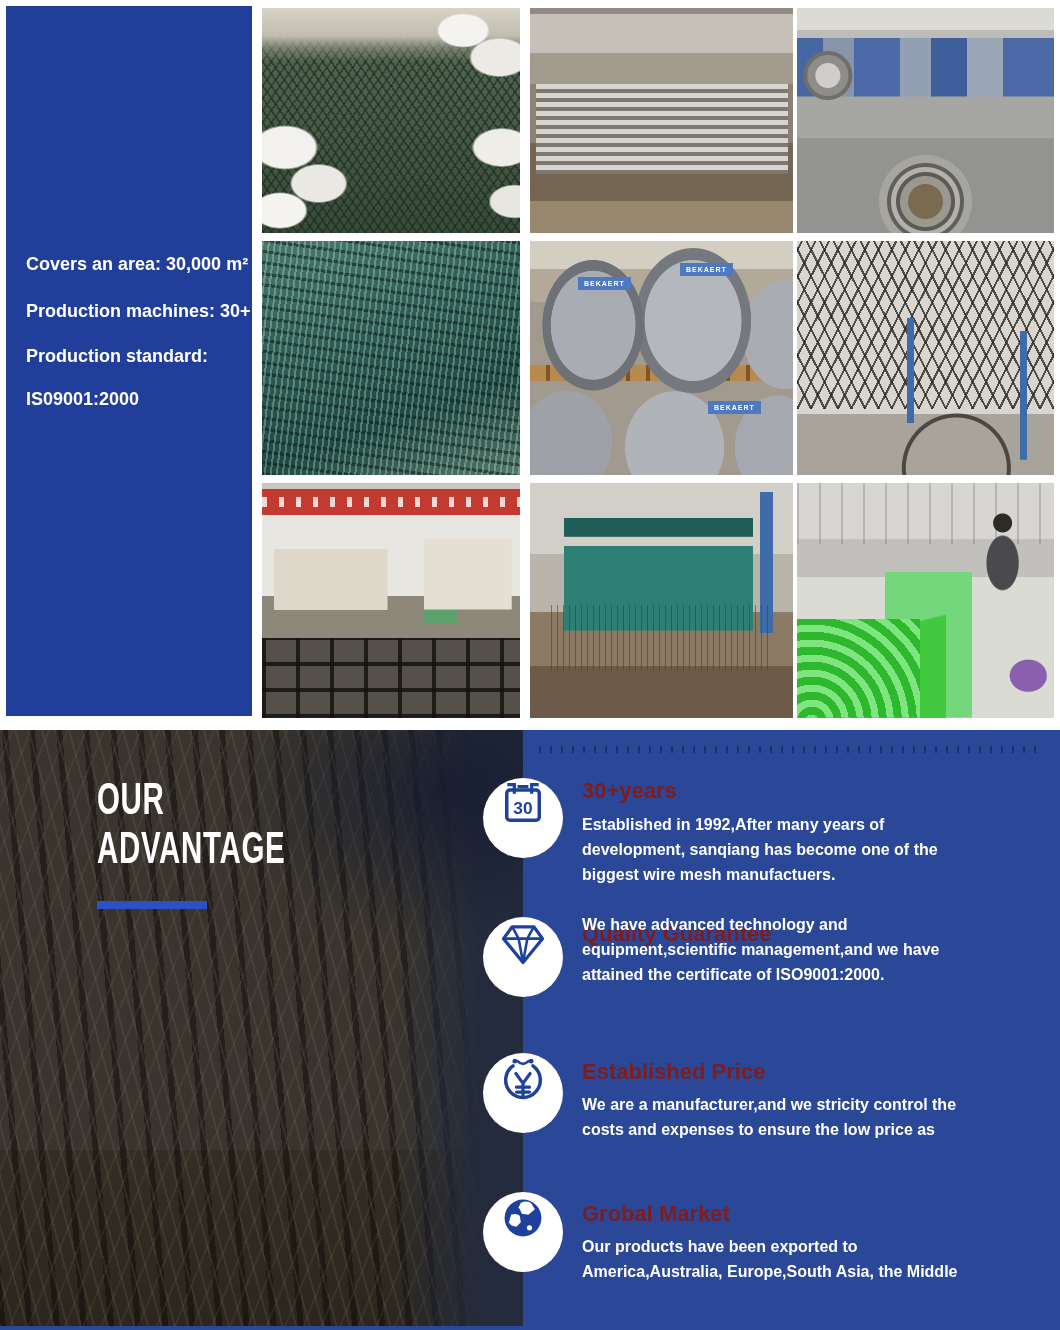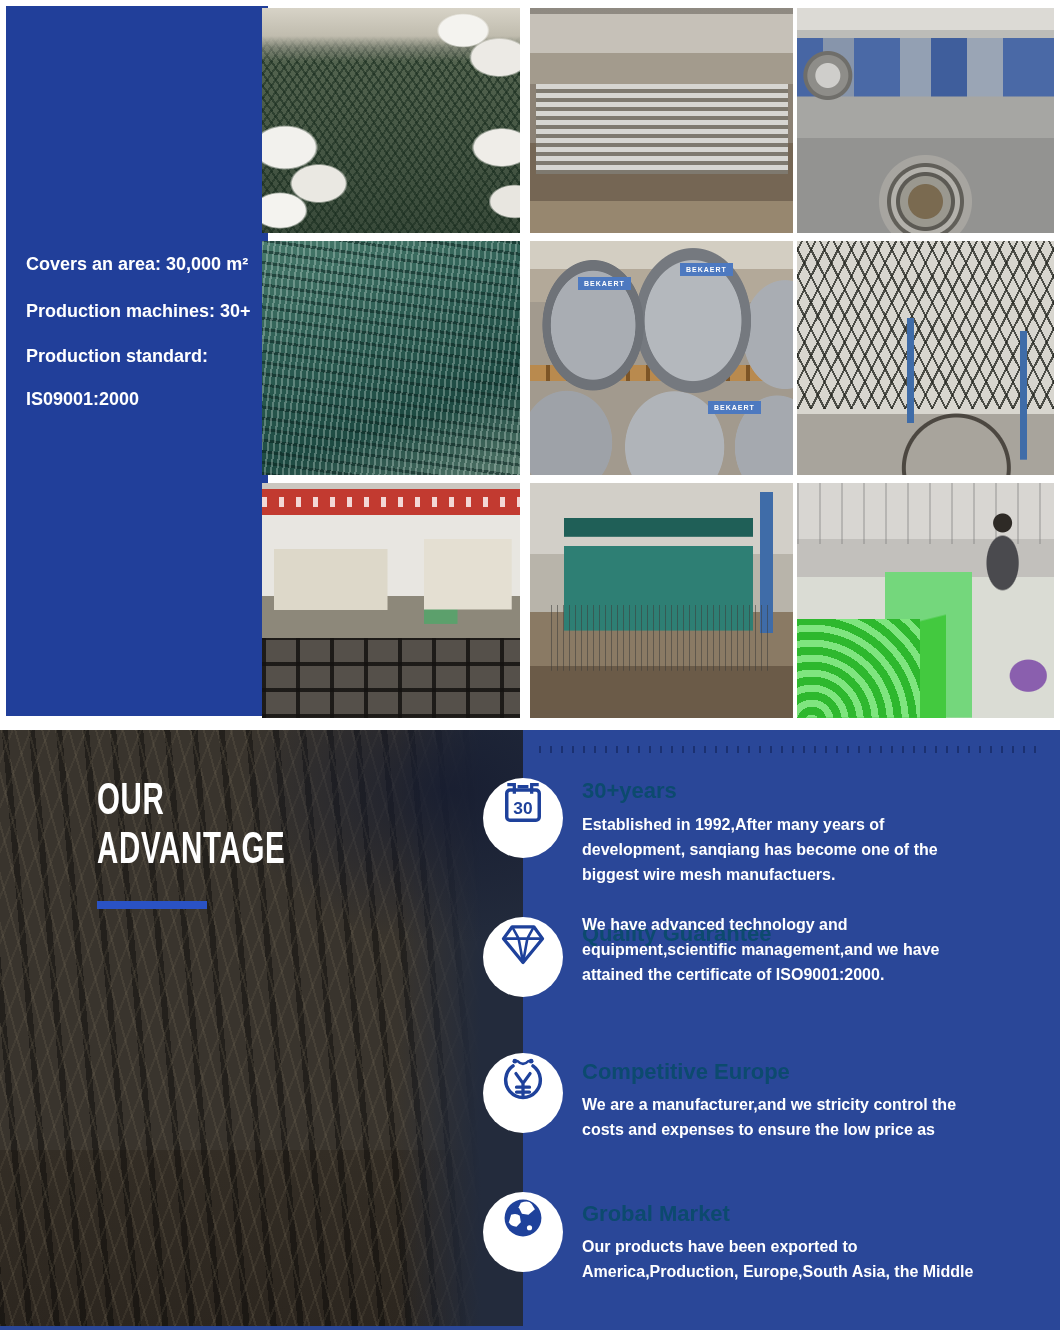--- a/index.html
+++ b/index.html
@@ -4,21 +4,21 @@
 <style>
   html,body{margin:0;padding:0;}
   body{
     width:1060px;height:1330px;position:relative;background:#ffffff;
     font-family:"Liberation Sans","DejaVu Sans",sans-serif;overflow:hidden;
   }
   .abs{position:absolute;}
 
   
   .cell{position:absolute;overflow:hidden;}
-  .info-box{left:6px;top:6px;width:246px;height:710px;background:#213f9a;padding-left:16px;}
+  .info-box{left:6px;top:6px;width:246px;height:710px;background:#213f9a;}
   .info-line{position:absolute;left:20px;color:#ffffff;font-size:18px;font-weight:bold;white-space:nowrap;}
 
   
   .p-r1c2{
     background:
       radial-gradient(ellipse 40px 26px at 78% 10%, #f4f3ef 60%, transparent 66%),
       radial-gradient(ellipse 46px 30px at 92% 22%, #eceae5 60%, transparent 66%),
       radial-gradient(ellipse 50px 34px at 9% 62%, #f2f1ed 60%, transparent 66%),
       radial-gradient(ellipse 44px 30px at 22% 78%, #eae8e2 60%, transparent 66%),
       radial-gradient(ellipse 42px 28px at 7% 90%, #f4f3ef 60%, transparent 66%),
@@ -147,21 +147,21 @@
     left:97px;top:774px;color:#ffffff;font-size:44px;line-height:49px;font-weight:800;
     letter-spacing:1px;transform:scaleX(.67);transform-origin:left top;white-space:nowrap;
   }
   .adv-bar{left:97px;top:901px;width:110px;height:8px;background:#2a52c4;}
   .bottom-strip{left:0;top:1326px;width:1060px;height:4px;background:#2a4798;}
 
   .adv-circle{
     left:483px;width:80px;height:80px;border-radius:50%;background:#ffffff;
     display:flex;justify-content:center;
   }
-  .adv-title{left:582px;color:#0c4a6e;font-size:22px;font-weight:bold;white-space:nowrap;}
+  .adv-title{left:582px;color:#7f1d1d;font-size:22px;font-weight:bold;white-space:nowrap;}
   .adv-body{left:582px;color:#ffffff;font-size:16px;font-weight:bold;line-height:25px;white-space:pre;}
 </style>
 </head>
 <body>
 
 <div class="abs" style="left:0;top:0;width:1060px;height:730px;">
 
   <div class="cell info-box">
     <div class="info-line" style="top:248px;">Covers an area: 30,000 m²</div>
     <div class="info-line" style="top:295px;">Production machines: 30+</div>
@@ -229,29 +229,29 @@
 
 <div class="abs adv-circle" style="top:1053px;">
   <svg width="52" height="52" viewBox="0 0 48 48">
     <path d="M14.8 11.9 A16 16 0 1 0 33.2 11.9" fill="none" stroke="#1e419b" stroke-width="3.2" stroke-linecap="round"></path>
     <circle cx="16.5" cy="7.5" r="2.2" fill="#1e419b"></circle>
     <circle cx="31.5" cy="7.5" r="2.2" fill="#1e419b"></circle>
     <path d="M19 7.5 Q24 12.5 29 7.5" fill="none" stroke="#1e419b" stroke-width="2.4" stroke-linecap="round"></path>
     <path d="M17.5 19 L24 28 L30.5 19 M24 28 V39 M18 31.5 H30 M18 36 H30" fill="none" stroke="#1e419b" stroke-width="3" stroke-linecap="round"></path>
   </svg>
 </div>
-<div class="abs adv-title" style="top:1059px;">Competitive Europe</div>
+<div class="abs adv-title" style="top:1059px;">Established Price</div>
 <div class="abs adv-body" style="top:1092px;">We are a manufacturer,and we stricity control the
 costs and expenses to ensure the low price as</div>
 
 <div class="abs adv-circle" style="top:1192px;">
   <svg width="52" height="52" viewBox="0 0 48 48">
     <circle cx="24" cy="24" r="17" fill="#1e419b"></circle>
     <path d="M22 10 q7 -3 10 1 l3 5 -6 5 -6 -1 -3 -6 Z" fill="#ffffff"></path>
     <path d="M13 21 q5 -2 8 1 l1 6 -4 4 q-5 0 -7 -4 Z" fill="#ffffff"></path>
     <circle cx="30" cy="33" r="2.4" fill="#ffffff"></circle>
   </svg>
 </div>
 <div class="abs adv-title" style="top:1201px;">Grobal Market</div>
 <div class="abs adv-body" style="top:1234px;">Our products have been exported to
-America,Production, Europe,South Asia, the Middle</div>
+America,Australia, Europe,South Asia, the Middle</div>
 
 <div class="abs bottom-strip"></div>
 
 </body></html>

